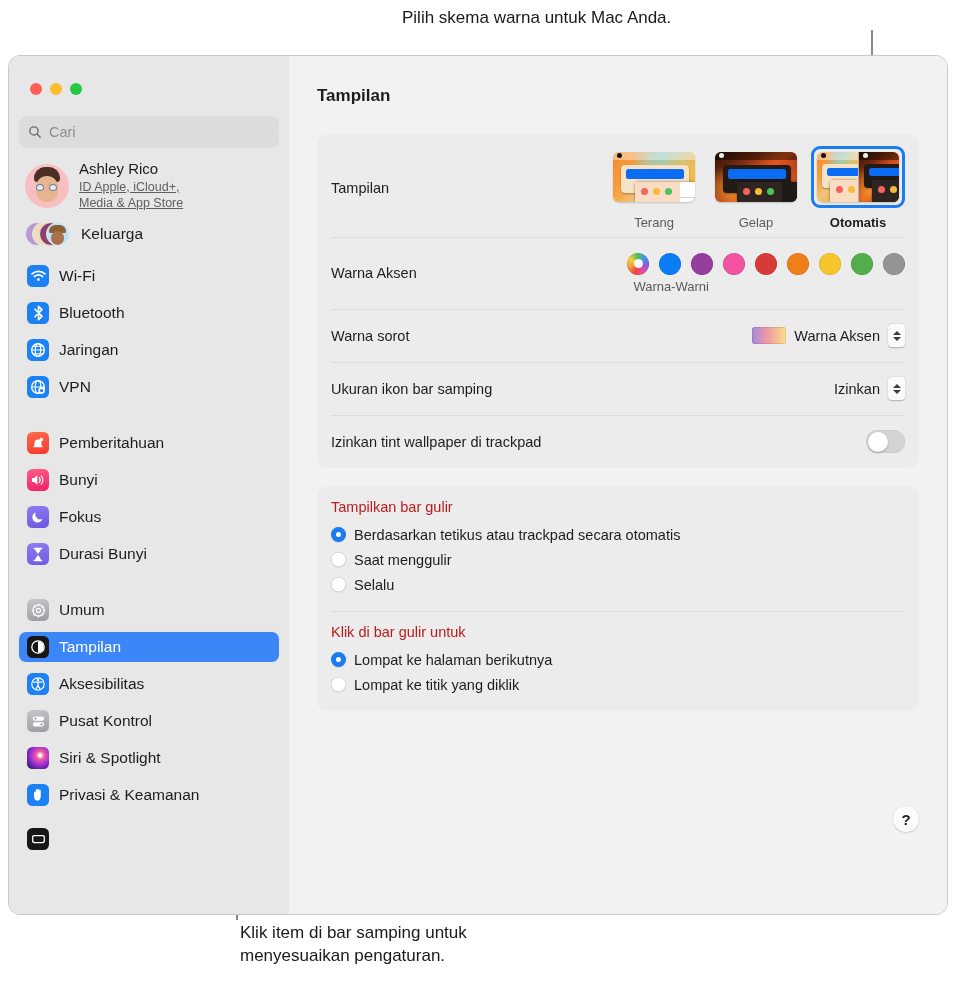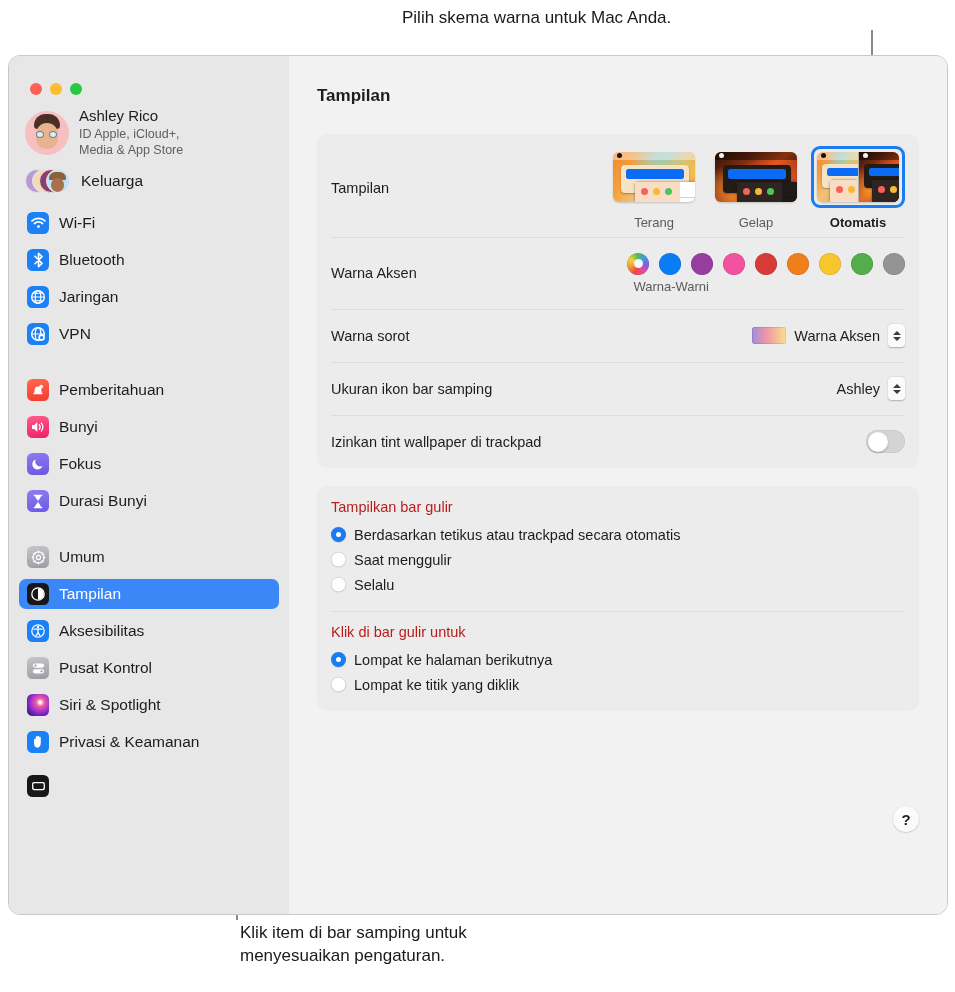--- a/index.html
+++ b/index.html
@@ -103,21 +103,21 @@
     position: absolute; top: 20px;
     width: 8px; height: 7px;
     border: 1.4px solid #6f7f8f;
     border-radius: 50%;
     background: #dfeaf2;
   }
   .avatar .g1 { left: 11px; }
   .avatar .g2 { left: 24px; }
   .acct-text { min-width: 0; }
   .acct-name { font-size: 15px; color: #1d1d1f; line-height: 1.25; }
-  .acct-sub { font-size: 12.5px; color: #5f5f61; line-height: 1.3; }
+  .acct-sub { font-size: 12.5px; color: #5f5f61; line-height: 1.3; text-decoration: underline; }
 
   .family-row {
     display: flex; align-items: center; gap: 10px;
     padding: 7px 0 7px 6px;
   }
   .family-icons { position: relative; width: 46px; height: 28px; flex: none; }
   .family-icons i {
     position: absolute; top: 2px;
     width: 24px; height: 24px; border-radius: 50%;
     border: 1.5px solid #e7e7e7;
@@ -386,20 +386,27 @@
   <div class="window">
 
     <div class="sidebar">
 
       <div class="traffic">
         <div class="tl tl-red"></div>
         <div class="tl tl-yellow"></div>
         <div class="tl tl-green"></div>
       </div>
 
+      <div class="search-box">
+        <svg width="14" height="14" viewBox="0 0 16 16">
+          <circle cx="6.8" cy="6.8" r="4.7" fill="none" stroke="#6b6b70" stroke-width="1.6"></circle>
+          <line x1="10.4" y1="10.4" x2="14" y2="14" stroke="#6b6b70" stroke-width="1.6" stroke-linecap="round"></line>
+        </svg>
+        <span class="ph">Cari</span>
+      </div>
 
       <div class="account">
         <div class="avatar">
           <div class="hair"></div>
             <div class="face"></div>
             <div class="g1"></div>
             <div class="g2"></div>
         </div>
         <div class="acct-text">
           <div class="acct-name">Ashley Rico</div>
@@ -696,21 +703,21 @@
             <span class="stepper">
               <i class="chev chev-up"></i>
               <i class="chev chev-down"></i>
             </span>
           </div>
         </div>
 
         <div class="row">
           <span class="row-label">Ukuran ikon bar samping</span>
           <div class="row-right">
-            <span class="value-text">Ashley</span>
+            <span class="value-text">Izinkan</span>
             <span class="stepper">
               <i class="chev chev-up"></i>
               <i class="chev chev-down"></i>
             </span>
           </div>
         </div>
 
         <div class="row">
           <span class="row-label">Izinkan tint wallpaper di trackpad</span>
           <div class="row-right">

